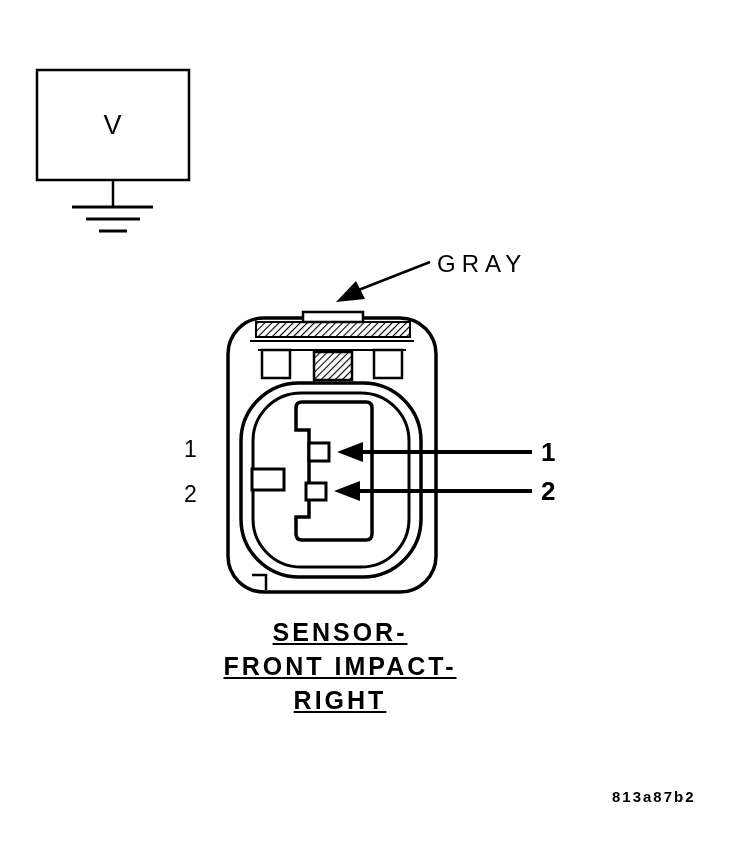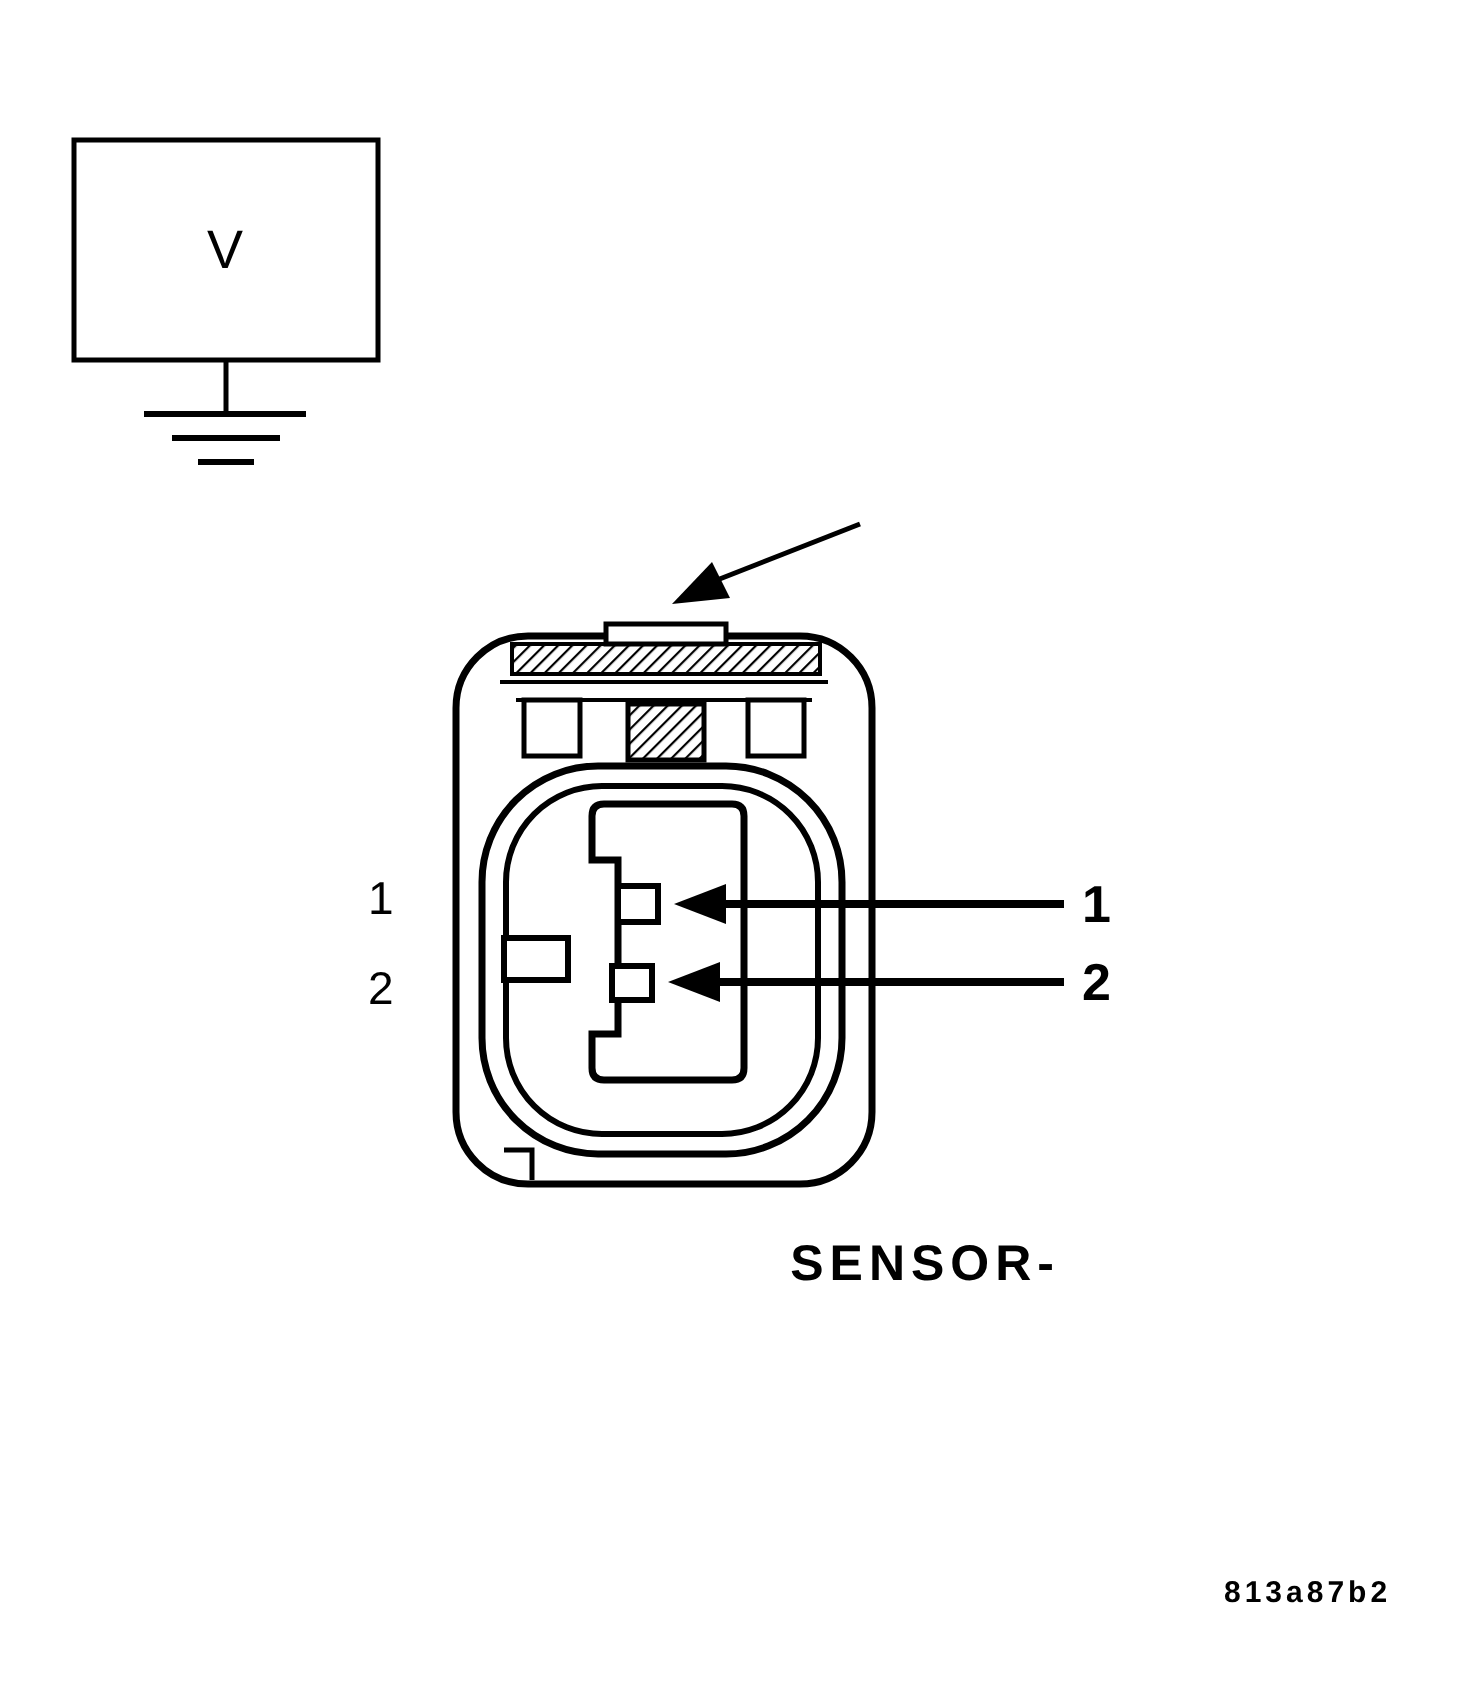--- a/index.html
+++ b/index.html
@@ -35,24 +35,25 @@
   .pin2-left { left: 184px; top: 481px; }
   .pin-num-right {
     font-size: 26px; font-weight: 700;
   }
   .pin1-right { left: 541px; top: 437px; }
   .pin2-right { left: 541px; top: 476px; }
 
   .caption {
     position: absolute;
     left: 150px; top: 615px; width: 380px;
-    text-align: right;
+    text-align: center;
     font-size: 25px; font-weight: 700;
     letter-spacing: 3px;
     line-height: 34px;
+    text-decoration: underline;
   }
   .part-code {
     left: 612px; top: 788px;
     font-size: 15px; font-weight: 700; letter-spacing: 2px;
   }
 </style>
 </head>
 <body>
 
 <div class="canvas">
@@ -114,26 +115,29 @@
       </g>
       <g>
         <line x1="357" y1="491" x2="532" y2="491" stroke="#000" stroke-width="4"></line>
         <polygon points="334,491 360,481 360,501" fill="#000"></polygon>
       </g>
     </g>
   </svg>
 
   <div class="txt v-label">V</div>
 
+  <div class="txt gray-label">GRAY</div>
 
   <div class="txt pin-num-left pin1-left">1</div>
   <div class="txt pin-num-left pin2-left">2</div>
 
   <div class="txt pin-num-right pin1-right">1</div>
   <div class="txt pin-num-right pin2-right">2</div>
 
   <div class="caption">
     <div>SENSOR-</div>
+    <div>FRONT IMPACT-</div>
+    <div>RIGHT</div>
   </div>
 
   <div class="txt part-code">813a87b2</div>
 
 </div>
 
 </body></html>

